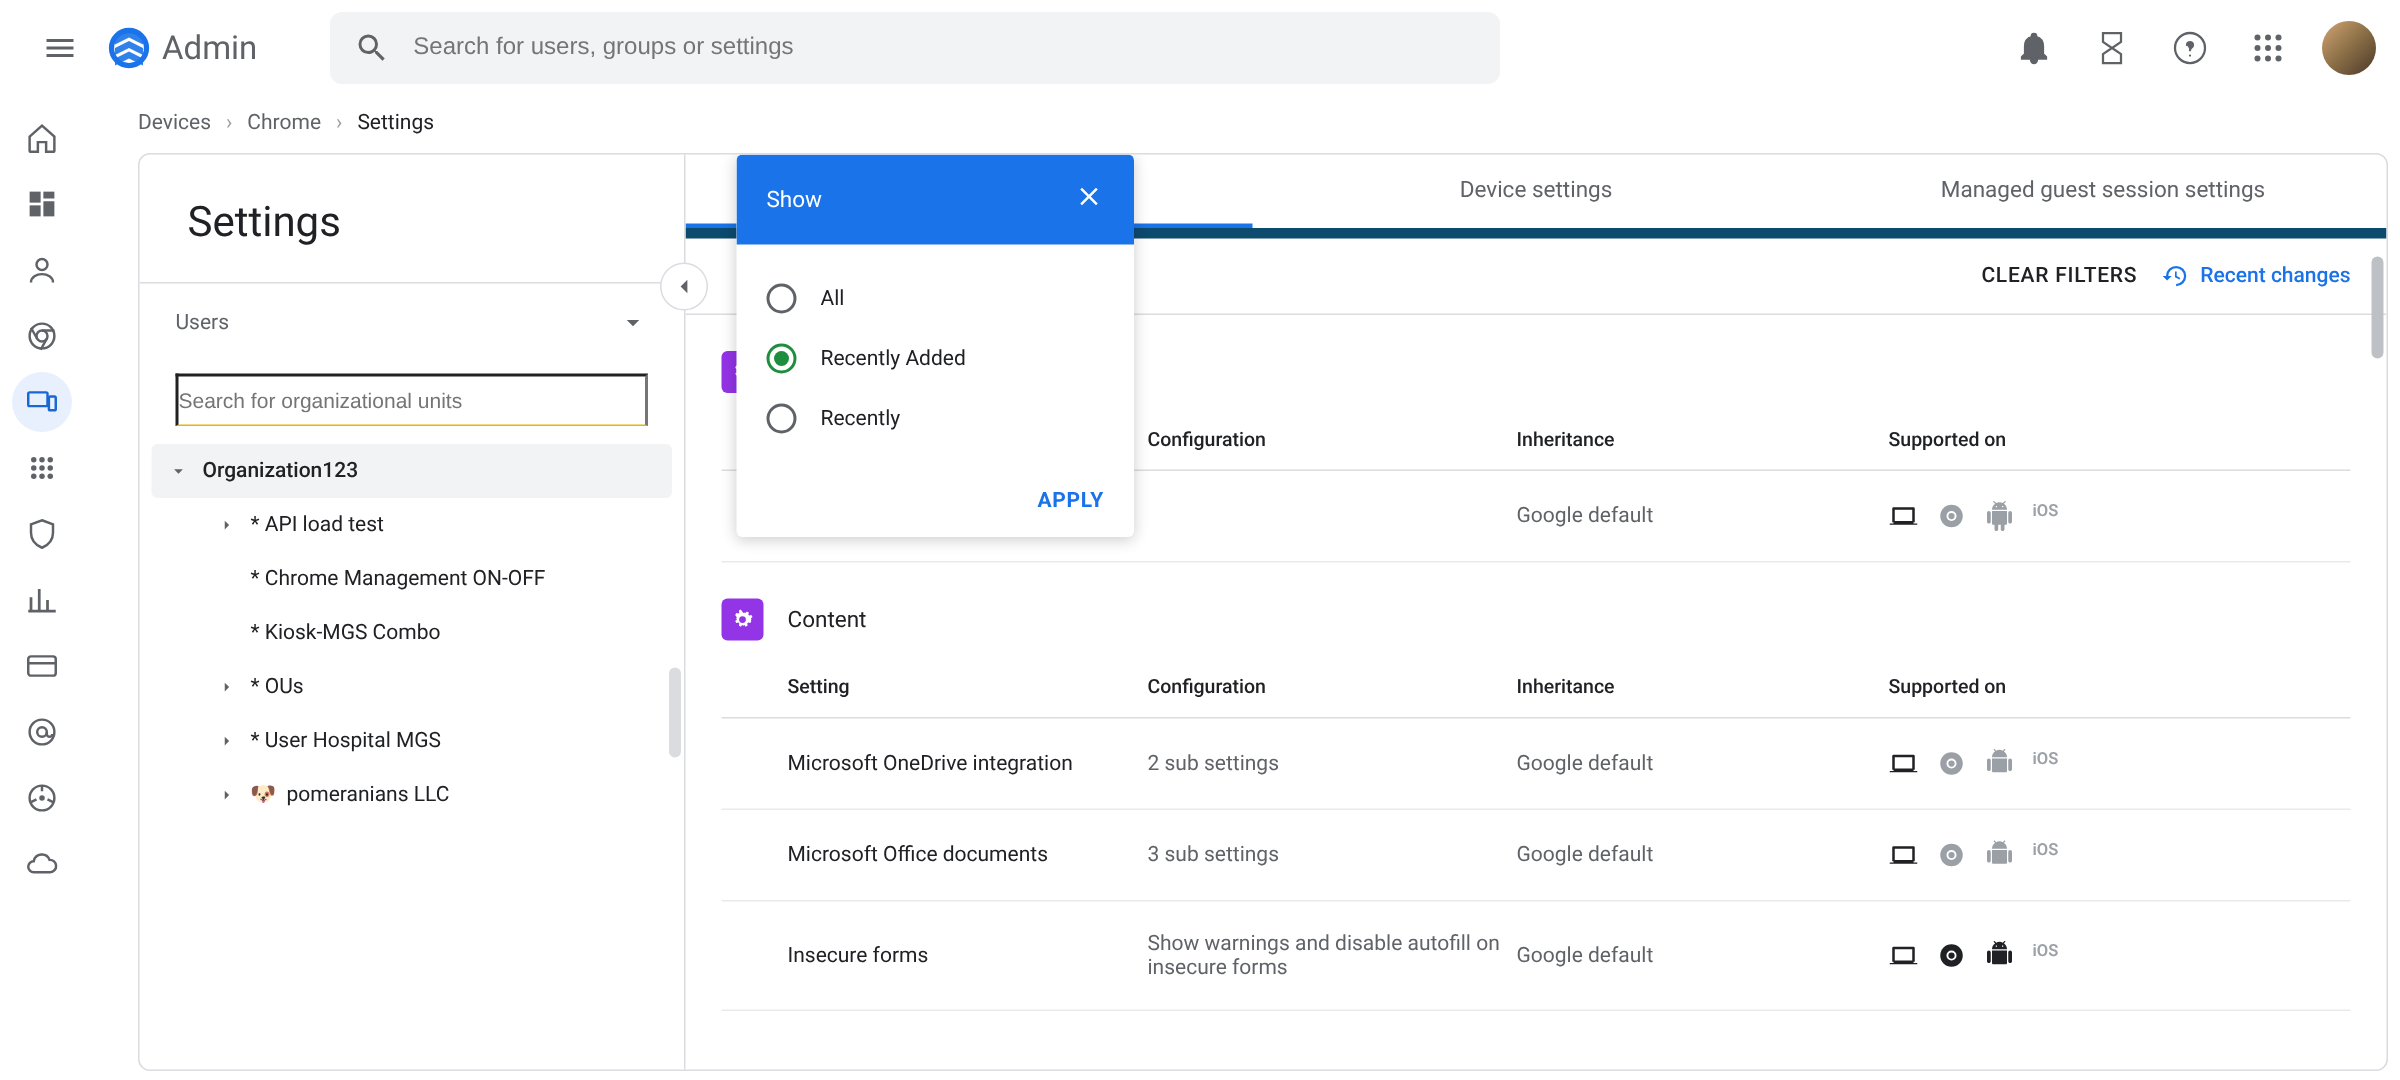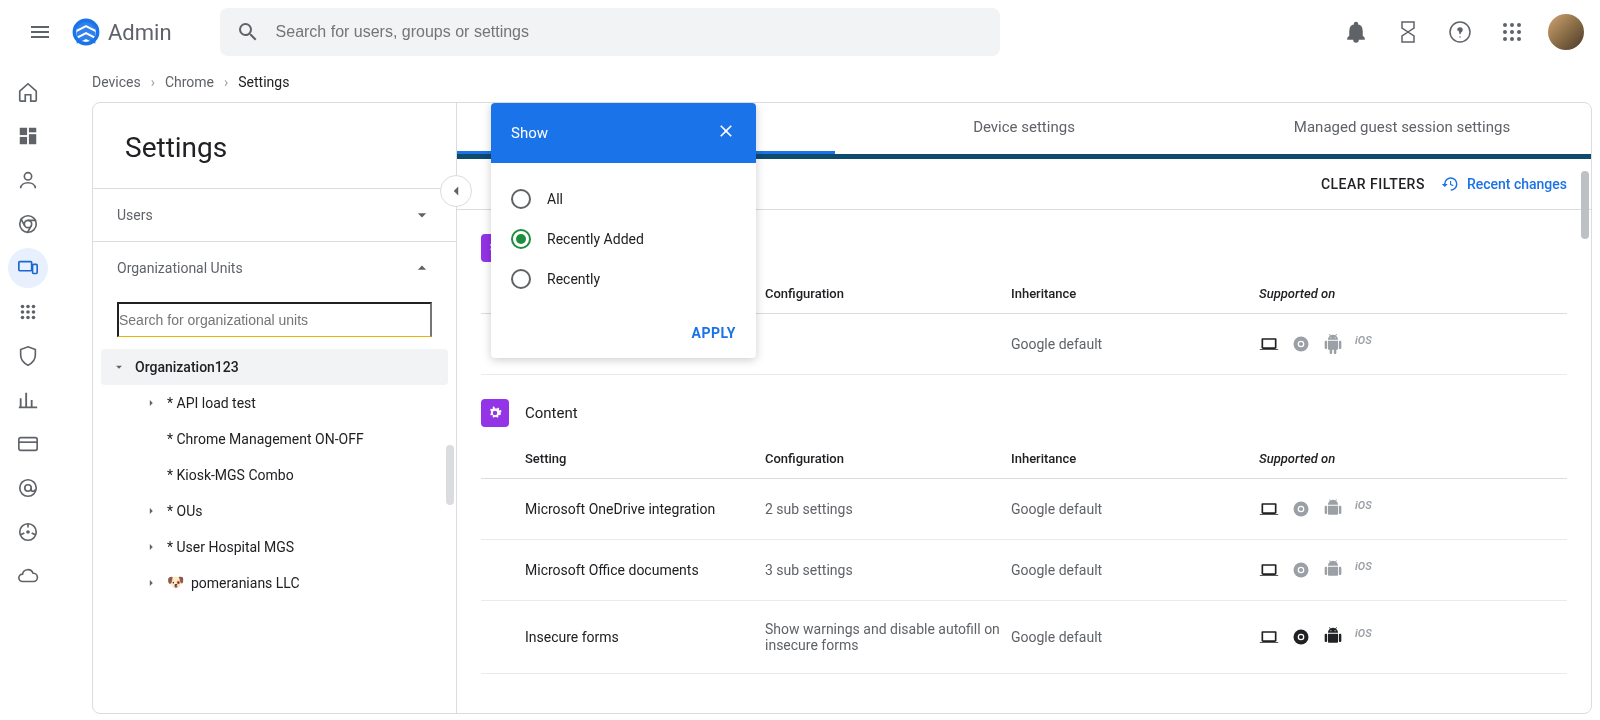--- a/index.html
+++ b/index.html
@@ -31,39 +31,39 @@
 .chevron { width: 20px; height: 20px; color: #5f6368; }
 .ou-search { margin: 8px 24px 0; font-size: 14px; color: #80868b; padding: 8px 0; border-bottom: 1px solid #eab308; }
 .tree { padding: 12px 8px; flex: 1; overflow-y: auto; }
 .tree-row { display: flex; align-items: center; padding: 8px 8px; font-size: 14px; gap: 6px; border-radius: 4px; cursor: pointer; }
 .tree-row.selected { background: #f1f3f4; font-weight: 500; }
 .tree-arrow { width: 20px; height: 20px; display: flex; align-items: center; justify-content: center; color: #5f6368; }
 .tree-indent-1 { padding-left: 40px; }
 .tree-icon { width: 18px; height: 18px; }
 .collapse-btn { position: absolute; top: 72px; right: -16px; width: 32px; height: 32px; border-radius: 50%; background: #fff; border: 1px solid #dadce0; display: flex; align-items: center; justify-content: center; cursor: pointer; z-index: 5; }
 .right-pane { flex: 1; display: flex; flex-direction: column; overflow: hidden; position: relative; }
-.tabs { display: flex; border-bottom: 5px solid #0c4a6e; height: 56px; }
+.tabs { display: flex; border-bottom: 7px solid #0c4a6e; height: 56px; }
 .tab { flex: 1; display: flex; align-items: center; justify-content: center; font-size: 15px; color: #5f6368; cursor: pointer; border-bottom: 3px solid transparent; }
 .tab.active { color: #1a73e8; border-bottom-color: #1a73e8; font-weight: 500; }
 .filter-bar { display: flex; align-items: center; padding: 16px 24px; gap: 16px; border-bottom: 1px solid #dadce0; }
 .filter-bar .spacer { flex: 1; }
 .clear-filters { font-size: 14px; font-weight: 500; letter-spacing: 0.5px; cursor: pointer; color: #202124; }
 .recent-changes { color: #1a73e8; font-size: 14px; font-weight: 500; display: flex; align-items: center; gap: 8px; cursor: pointer; }
 .settings-body { flex: 1; overflow-y: auto; padding: 24px; position: relative; }
 .category-header { display: flex; align-items: center; gap: 16px; margin-bottom: 12px; margin-top: 24px; }
 .category-header:first-of-type { margin-top: 0; }
 .category-icon { width: 28px; height: 28px; background: #9334e6; border-radius: 4px; display: flex; align-items: center; justify-content: center; color: #fff; }
 .category-icon svg { width: 18px; height: 18px; }
 .category-name { font-size: 15px; }
 .table-hdr { display: flex; padding: 12px 0 12px 44px; border-bottom: 1px solid #dadce0; font-size: 13px; font-weight: 500; }
 .table-row { display: flex; padding: 20px 0 20px 44px; border-bottom: 1px solid #e8eaed; font-size: 14px; align-items: center; }
 .col-setting { flex: 0 0 240px; }
 .col-config { flex: 0 0 246px; color: #5f6368; }
 .col-inherit { flex: 0 0 248px; color: #5f6368; }
-.col-support { flex: 1; display: flex; gap: 12px; align-items: center; font-style: italic; }
+.col-support { flex: 1; display: flex; gap: 12px; align-items: center; }
 .table-hdr .col-config, .table-hdr .col-inherit { color: #202124; }
 .platform-icon { width: 20px; height: 20px; color: #9aa0a6; }
 .platform-icon.active { color: #202124; }
 .popup { position: absolute; top: 0; left: 34px; width: 265px; background: #fff; box-shadow: 0 2px 10px rgba(0,0,0,0.2); border-radius: 4px; z-index: 20; overflow: hidden; }
 .popup-header { background: #1a73e8; color: #fff; padding: 18px 20px; display: flex; justify-content: space-between; align-items: center; font-size: 15px; }
 .popup-close { cursor: pointer; }
 .popup-close svg { width: 20px; height: 20px; }
 .popup-body { padding: 16px 20px; }
 .radio-row { display: flex; align-items: center; gap: 16px; padding: 10px 0; font-size: 14px; cursor: pointer; }
 .radio { width: 20px; height: 20px; border: 2px solid #5f6368; border-radius: 50%; display: flex; align-items: center; justify-content: center; }
@@ -225,26 +225,20 @@
 
     <div class="content-card">
       <div class="sidebar">
         <div class="sidebar-title">Settings</div>
         <div class="section-row">
           <span>Users</span>
           <svg class="chevron" viewBox="0 0 24 24">
               <path fill="currentColor" d="M7 10l5 5 5-5z"></path>
             </svg>
         </div>
-        <div class="section-row">
-          <span>Organizational Units</span>
-          <svg class="chevron" viewBox="0 0 24 24">
-              <path fill="currentColor" d="M7 14l5-5 5 5z"></path>
-            </svg>
-        </div>
         <input class="ou-search" placeholder="Search for organizational units" style="">
         <div class="tree">
           <div class="tree-row selected">
             <span class="tree-arrow">
                 <svg viewBox="0 0 24 24" width="14" height="14">
                   <path fill="currentColor" d="M7 10l5 5 5-5z"></path>
                 </svg>
               </span>
             <span>Organization123</span>
           </div>

